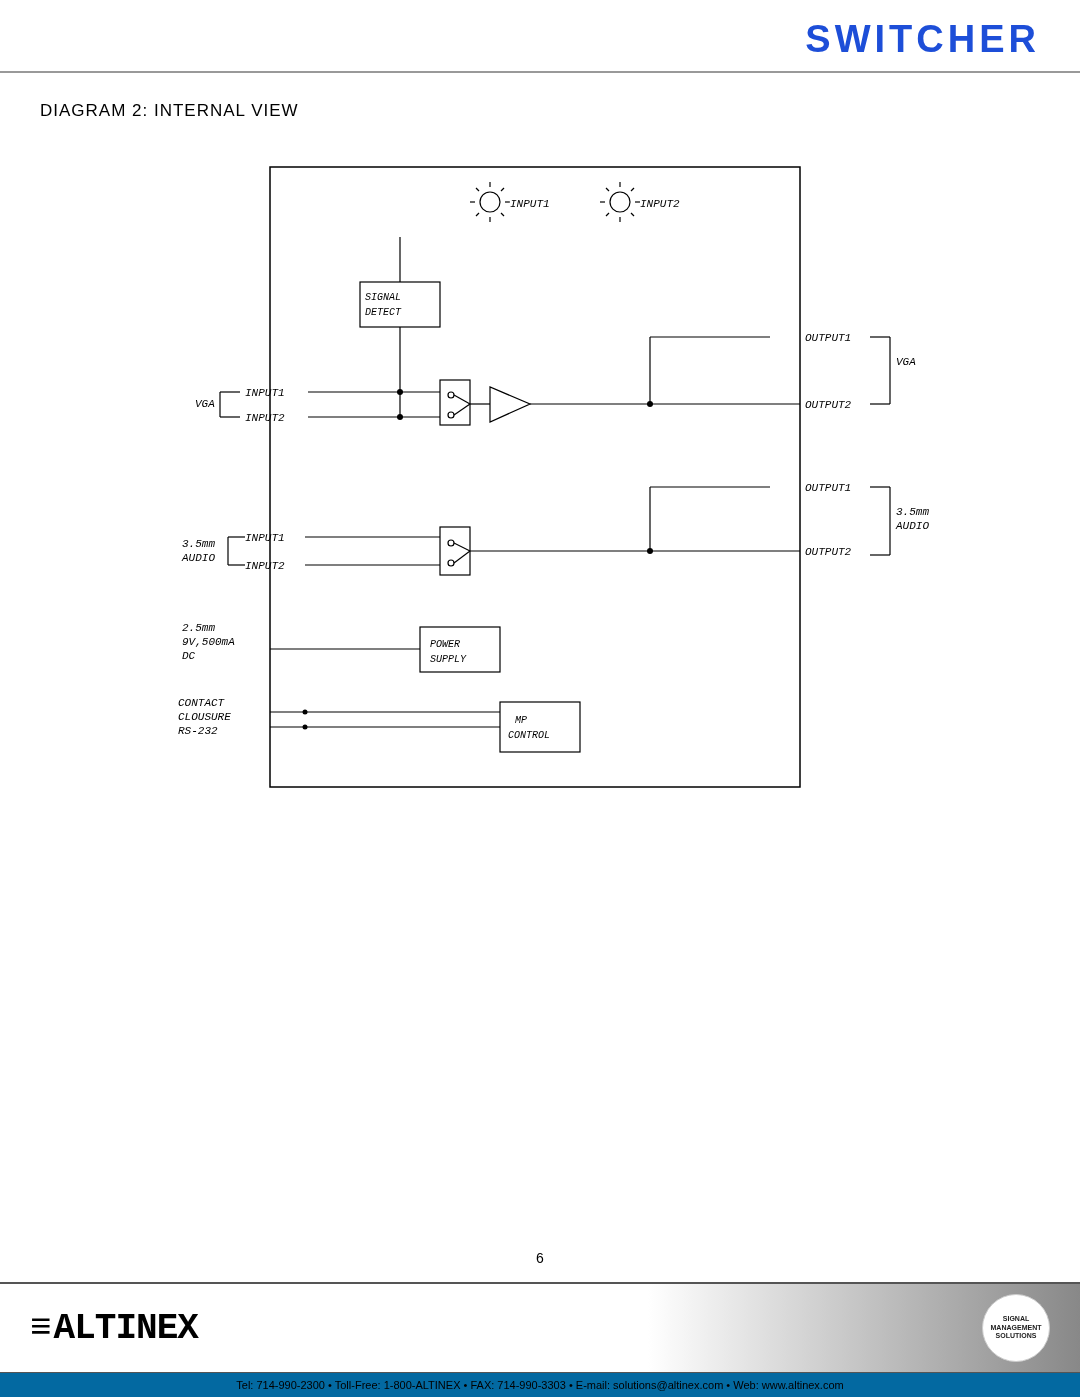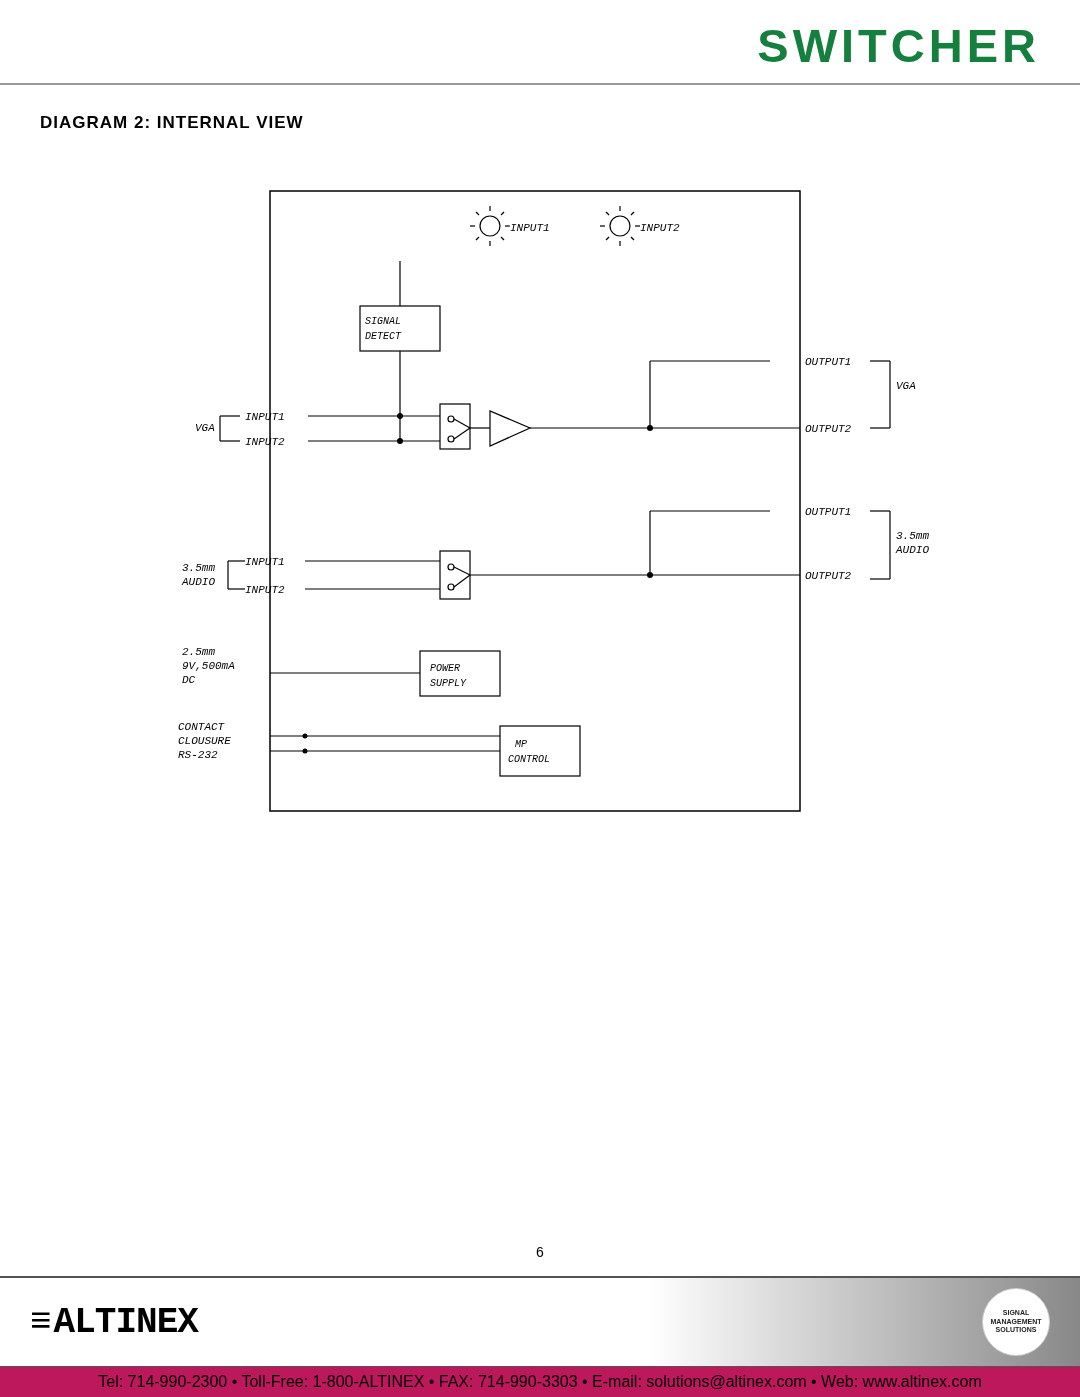--- a/index.html
+++ b/index.html
@@ -15,38 +15,38 @@
     
     .page-header {
       padding: 18px 40px 10px 40px;
       border-bottom: 2px solid #999;
       display: flex;
       justify-content: flex-end;
       align-items: center;
     }
     .page-title {
       font-family: Arial, sans-serif;
-      font-size: 47px;
+      font-size: 38px;
       font-weight: 900;
       letter-spacing: 4px;
-      color: #15803d;
+      color: #1d4ed8;
     }
 
     
     .page-content {
       flex: 1;
       padding: 28px 40px 20px 40px;
     }
 
     .section-title {
       font-family: Arial, sans-serif;
       font-size: 17px;
-      font-weight: 700;
+      font-weight: 400;
       letter-spacing: 1px;
-      margin-bottom: 28px;
+      margin-bottom: 16px;
       color: #000;
     }
 
     
     .diagram-wrapper {
       display: flex;
       justify-content: center;
       align-items: flex-start;
     }
 
@@ -106,24 +106,24 @@
       font-weight: 700;
       text-align: center;
       color: #222;
       line-height: 1.2;
     }
 
     .footer-contact {
       border-top: 1px solid #555;
       text-align: center;
       font-family: Arial, sans-serif;
-      font-size: 16px;
+      font-size: 11px;
       padding: 6px 10px;
       color: #000;
-      background: #be185d;
+      background: #0369a1;
     }
 
     .page-number {
       text-align: center;
       font-family: Arial, sans-serif;
       font-size: 14px;
       padding: 10px 0 16px 0;
     }
   </style>
 </head>

